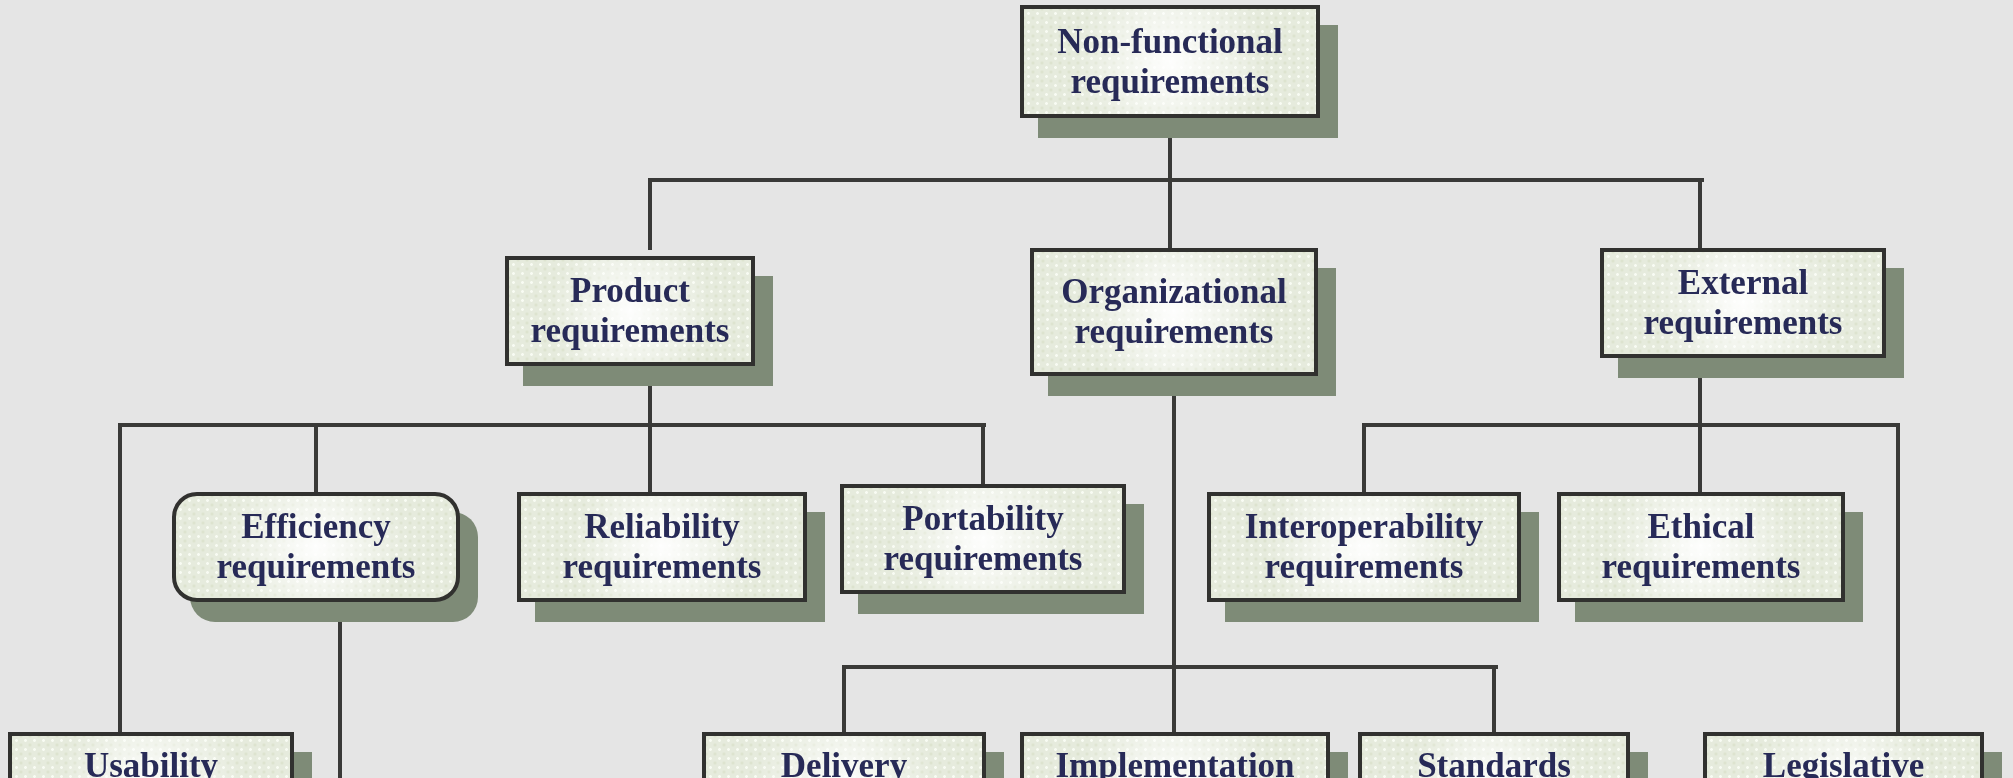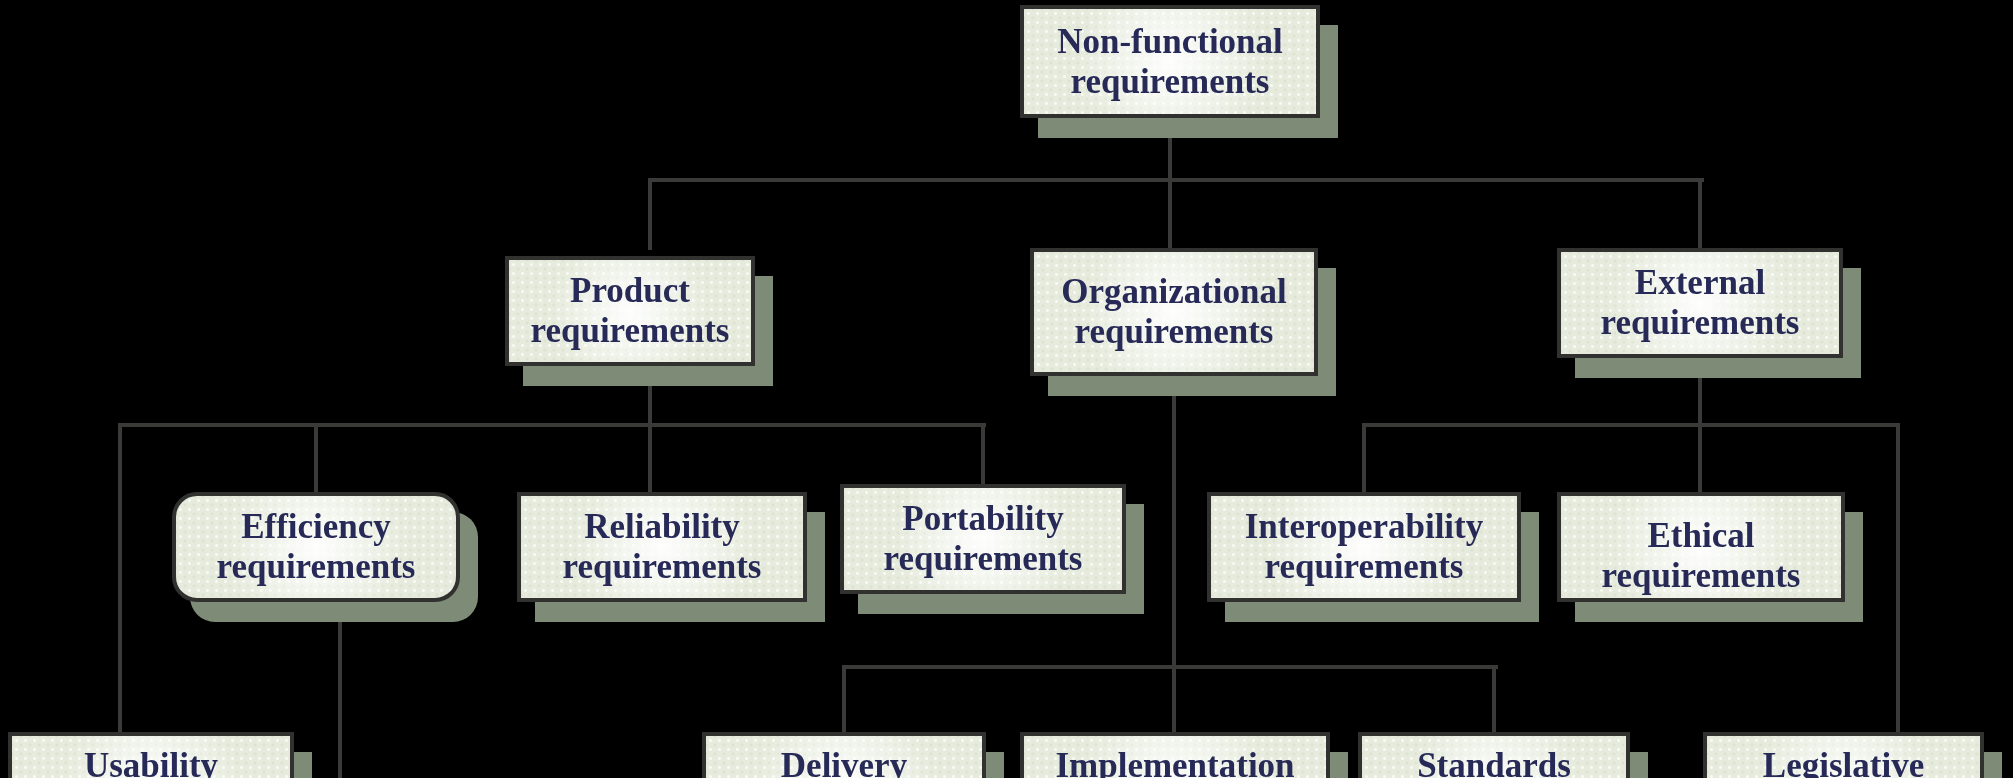--- a/index.html
+++ b/index.html
@@ -1,20 +1,20 @@
 <!DOCTYPE html>
 <html><head>
 <meta charset="utf-8">
 <style>
   html,body{margin:0;padding:0;background:#ffffff;}
   #canvas{
     position:relative;
     width:2013px;height:778px;
     overflow:hidden;
-    background:#000000;
+    background:#e5e5e5;
     font-family:"Liberation Serif","DejaVu Serif",serif;
   }
   .box{
     position:absolute;
     box-sizing:border-box;
     border:4px solid #31312f;
     background-color:#e6ebdd;
     background-image:
       radial-gradient(circle, rgba(255,255,255,0.95) 0%, rgba(255,255,255,0) 62%),
       radial-gradient(#f8fbf3 1.3px, transparent 1.5px),
@@ -74,37 +74,37 @@
   <div class="box" style="left:1020px;top:5px;width:300px;height:113px;">
     <span>Non-functional requirements</span>
   </div>
 
   <div class="box" style="left:505px;top:256px;width:250px;height:110px;">
     <span>Product requirements</span>
   </div>
   <div class="box" style="left:1030px;top:248px;width:288px;height:128px;">
     <span>Organizational requirements</span>
   </div>
-  <div class="box" style="left:1557px;top:248px;width:286px;height:110px;">
+  <div class="box" style="left:1600px;top:248px;width:286px;height:110px;">
     <span>External requirements</span>
   </div>
 
   <div class="box" style="left:172px;top:492px;width:288px;height:110px;border-radius:25px;">
     <span>Efficiency requirements</span>
   </div>
   <div class="box" style="left:517px;top:492px;width:290px;height:110px;">
     <span>Reliability requirements</span>
   </div>
   <div class="box" style="left:840px;top:484px;width:286px;height:110px;">
     <span>Portability requirements</span>
   </div>
   <div class="box" style="left:1207px;top:492px;width:314px;height:110px;">
     <span>Interoperability requirements</span>
   </div>
-  <div class="box" style="left:1557px;top:492px;width:288px;height:110px;align-items:flex-end;">
+  <div class="box" style="left:1557px;top:492px;width:288px;height:110px;">
     <span>Ethical requirements</span>
   </div>
 
   <div class="box cut" style="left:8px;top:732px;width:286px;height:115px;">
     <span>Usability</span>
   </div>
   <div class="box cut" style="left:702px;top:732px;width:284px;height:115px;">
     <span>Delivery</span>
   </div>
   <div class="box cut" style="left:1020px;top:732px;width:310px;height:115px;">

